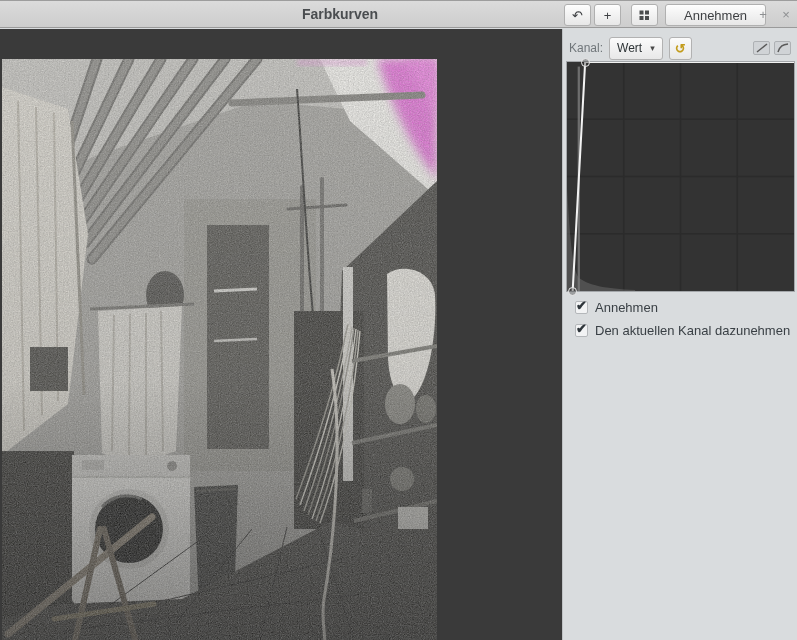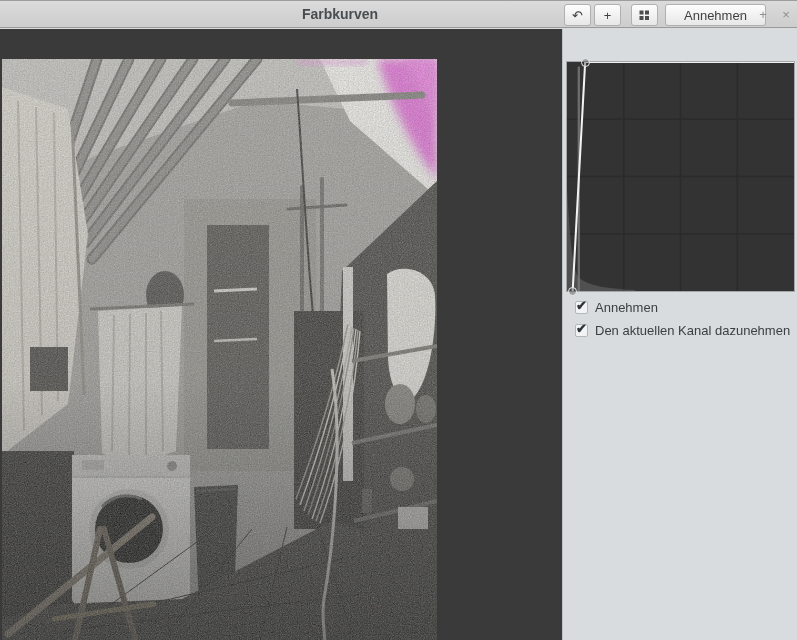--- a/index.html
+++ b/index.html
@@ -241,20 +241,42 @@
       </g>
 
       <rect width="435" height="581" fill="url(#shade)"></rect>
       <rect width="435" height="581" filter="url(#noiseL)" opacity="0.5"></rect>
       <rect width="435" height="581" filter="url(#noiseD)" opacity="0.45"></rect>
     </svg>
   </div>
 
   <aside class="panel">
 
+    <div class="channel-row">
+      <span class="channel-label">Kanal:</span>
+      <button class="dropdown">
+        <span>Wert</span>
+        <span class="dd-arrow">▾</span>
+      </button>
+      <button class="reset-btn">
+        <span class="reset-glyph">↺</span>
+      </button>
+      <div class="scale-group">
+        <button class="scale-btn">
+          <svg width="12" height="10" viewBox="0 0 12 10">
+            <line x1="1" y1="9" x2="11" y2="1" stroke="#5a5a5a" stroke-width="1.5"></line>
+          </svg>
+        </button>
+        <button class="scale-btn">
+          <svg width="12" height="10" viewBox="0 0 12 10">
+            <path d="M1,9 C3,3 6,1.5 11,1" fill="none" stroke="#5a5a5a" stroke-width="1.5"></path>
+          </svg>
+        </button>
+      </div>
+    </div>
 
     <div class="curve-box" id="curve-box" style="background: rgb(51, 51, 51);">
       <svg class="curve-svg" viewBox="0 0 100 100" preserveAspectRatio="none">
         <g>
           <line x1="25" y1="0" x2="25" y2="100" stroke="#2b2b2b" stroke-width="0.7"></line>
           <line x1="50" y1="0" x2="50" y2="100" stroke="#2b2b2b" stroke-width="0.7"></line>
           <line x1="75" y1="0" x2="75" y2="100" stroke="#2b2b2b" stroke-width="0.7"></line>
           <line x1="0" y1="25" x2="100" y2="25" stroke="#2b2b2b" stroke-width="0.7"></line>
           <line x1="0" y1="50" x2="100" y2="50" stroke="#2b2b2b" stroke-width="0.7"></line>
           <line x1="0" y1="75" x2="100" y2="75" stroke="#2b2b2b" stroke-width="0.7"></line>

